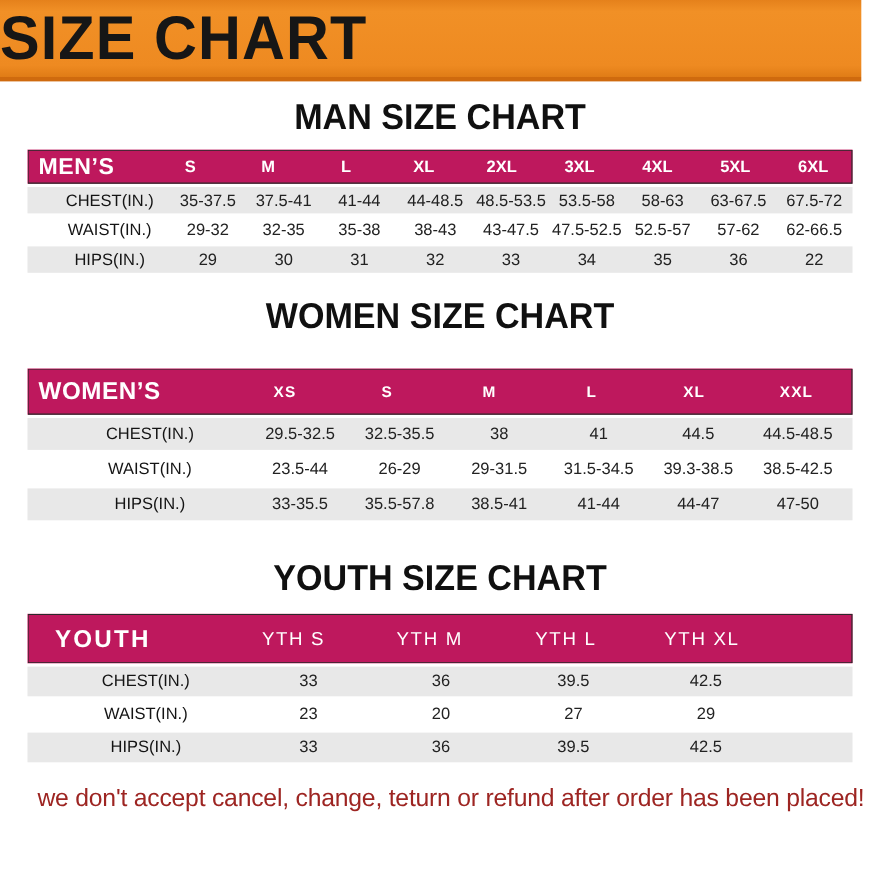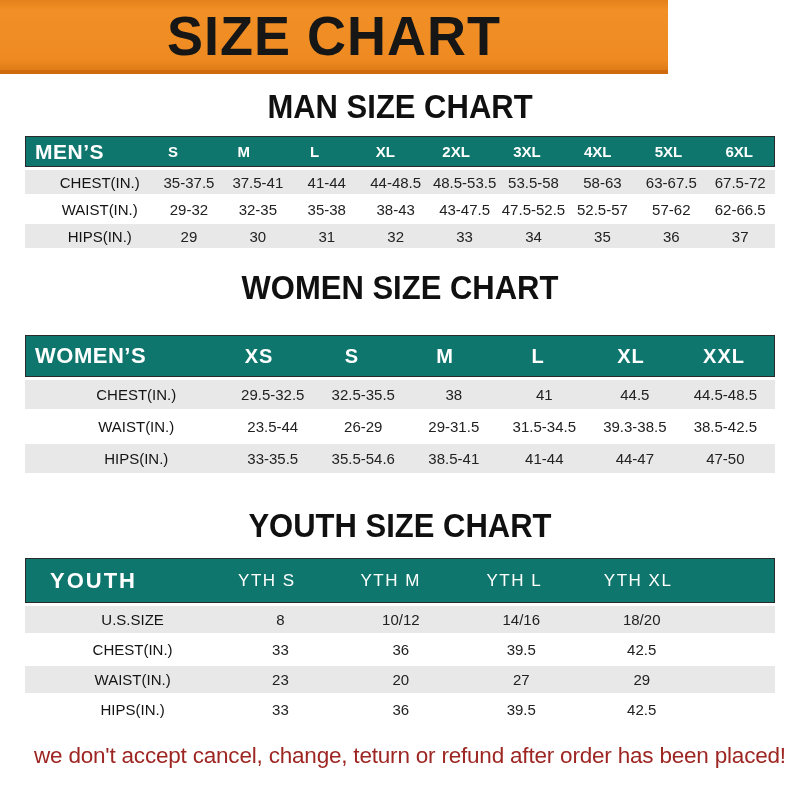--- a/index.html
+++ b/index.html
@@ -3,58 +3,58 @@
 <meta charset="utf-8">
 <style>
   html,body{margin:0;padding:0;}
   body{
     width:800px;height:800px;background:#ffffff;overflow:hidden;
     font-family:"Liberation Sans",sans-serif;
     -webkit-font-smoothing:antialiased;
   }
   
   .banner{
-    width:668px;height:70px;
+    width:783px;height:70px;
     background:linear-gradient(180deg,#e5811b 0%,#f19026 15%,#ee8a21 85%,#e07c16 100%);
     border-bottom:4px solid #cf6a0e;
-    display:flex;align-items:center;justify-content:center;
+    display:flex;align-items:center;
   }
   .banner-title{
     font-size:54px;font-weight:900;color:#161616;letter-spacing:1px;
     transform:scaleY(1.04);line-height:1;
   }
   
   .sec-heading{
     text-align:center;font-weight:900;color:#101010;font-size:31px;
     letter-spacing:0px;line-height:1;transform:scaleY(1.05);
   }
   .h-man{margin:17px 0 14px 0;}
   .h-women{margin:24px 0 20px 0;}
   .h-youth{margin:37px 0 17px 0;}
   
   .stable{width:750px;margin:0 auto;}
   .trow{display:flex;align-items:center;margin-bottom:3px;}
   .tcell{text-align:center;box-sizing:border-box;white-space:nowrap;}
-  .thead{background:#0f766e;color:#ffffff;box-shadow:0 0 0 1px #2a2a2a inset;}
+  .thead{background:#be185d;color:#ffffff;box-shadow:0 0 0 1px #2a2a2a inset;}
   .thead .c0{font-weight:900;text-align:left;padding-left:10px;}
   .tbody-row{background:#ffffff;color:#222222;padding-left:20px;}
   .stable .tbody-row:nth-child(even){background:#e8e8e8;}
   .tbody-row .tcell{font-size:15px;}
   .tbody-row .c0{color:#141414;}
   
   .t-men .thead{height:31px;}
   .t-men .thead .c0{font-size:21px;letter-spacing:0.5px;}
   .t-men .thead .c{font-size:15px;font-weight:700;}
   .t-men .tbody-row{height:24px;}
   .t-men .c0{width:15%;}
   .t-men .c{width:9.44%;}
   
   .t-women .thead{height:42px;margin-top:32px;}
   .t-women .thead .c0{font-size:22px;letter-spacing:0.5px;}
-  .t-women .thead .c{font-size:20px;font-weight:600;letter-spacing:1px;}
+  .t-women .thead .c{font-size:14px;font-weight:600;letter-spacing:1px;}
   .t-women .tbody-row{height:29px;}
   .t-women .c0{width:25%;}
   .t-women .c{width:12.4%;}
   
   .t-youth .thead{height:45px;}
   .t-youth .thead .c0{font-size:22px;letter-spacing:2px;padding-left:25px;}
   .t-youth .thead .c{font-size:17px;font-weight:400;letter-spacing:1.5px;}
   .t-youth .tbody-row{height:27px;}
   .t-youth .c0{width:24%;}
   .t-youth .c{width:16.5%;}
@@ -114,21 +114,21 @@
       <div class="trow tbody-row">
         <div class="tcell c0">HIPS(IN.)</div>
         <div class="tcell c">29</div>
         <div class="tcell c">30</div>
         <div class="tcell c">31</div>
         <div class="tcell c">32</div>
         <div class="tcell c">33</div>
         <div class="tcell c">34</div>
         <div class="tcell c">35</div>
         <div class="tcell c">36</div>
-        <div class="tcell c">37</div>
+        <div class="tcell c">22</div>
       </div>
     </div>
 </div>
 
 <div>
   <div class="sec-heading h-women">WOMEN SIZE CHART</div>
   <div class="stable t-women">
       <div class="trow thead">
         <div class="tcell c0">WOMEN’S</div>
         <div class="tcell c">XS</div>
@@ -152,47 +152,40 @@
         <div class="tcell c">23.5-44</div>
         <div class="tcell c">26-29</div>
         <div class="tcell c">29-31.5</div>
         <div class="tcell c">31.5-34.5</div>
         <div class="tcell c">39.3-38.5</div>
         <div class="tcell c">38.5-42.5</div>
       </div>
       <div class="trow tbody-row">
         <div class="tcell c0">HIPS(IN.)</div>
         <div class="tcell c">33-35.5</div>
-        <div class="tcell c">35.5-54.6</div>
+        <div class="tcell c">35.5-57.8</div>
         <div class="tcell c">38.5-41</div>
         <div class="tcell c">41-44</div>
         <div class="tcell c">44-47</div>
         <div class="tcell c">47-50</div>
       </div>
     </div>
 </div>
 
 <div>
   <div class="sec-heading h-youth">YOUTH SIZE CHART</div>
   <div class="stable t-youth">
       <div class="trow thead">
         <div class="tcell c0">YOUTH</div>
         <div class="tcell c">YTH S</div>
         <div class="tcell c">YTH M</div>
         <div class="tcell c">YTH L</div>
         <div class="tcell c">YTH XL</div>
       </div>
       <div class="trow tbody-row">
-        <div class="tcell c0">U.S.SIZE</div>
-        <div class="tcell c">8</div>
-        <div class="tcell c">10/12</div>
-        <div class="tcell c">14/16</div>
-        <div class="tcell c">18/20</div>
-      </div>
-      <div class="trow tbody-row">
         <div class="tcell c0">CHEST(IN.)</div>
         <div class="tcell c">33</div>
         <div class="tcell c">36</div>
         <div class="tcell c">39.5</div>
         <div class="tcell c">42.5</div>
       </div>
       <div class="trow tbody-row">
         <div class="tcell c0">WAIST(IN.)</div>
         <div class="tcell c">23</div>
         <div class="tcell c">20</div>

